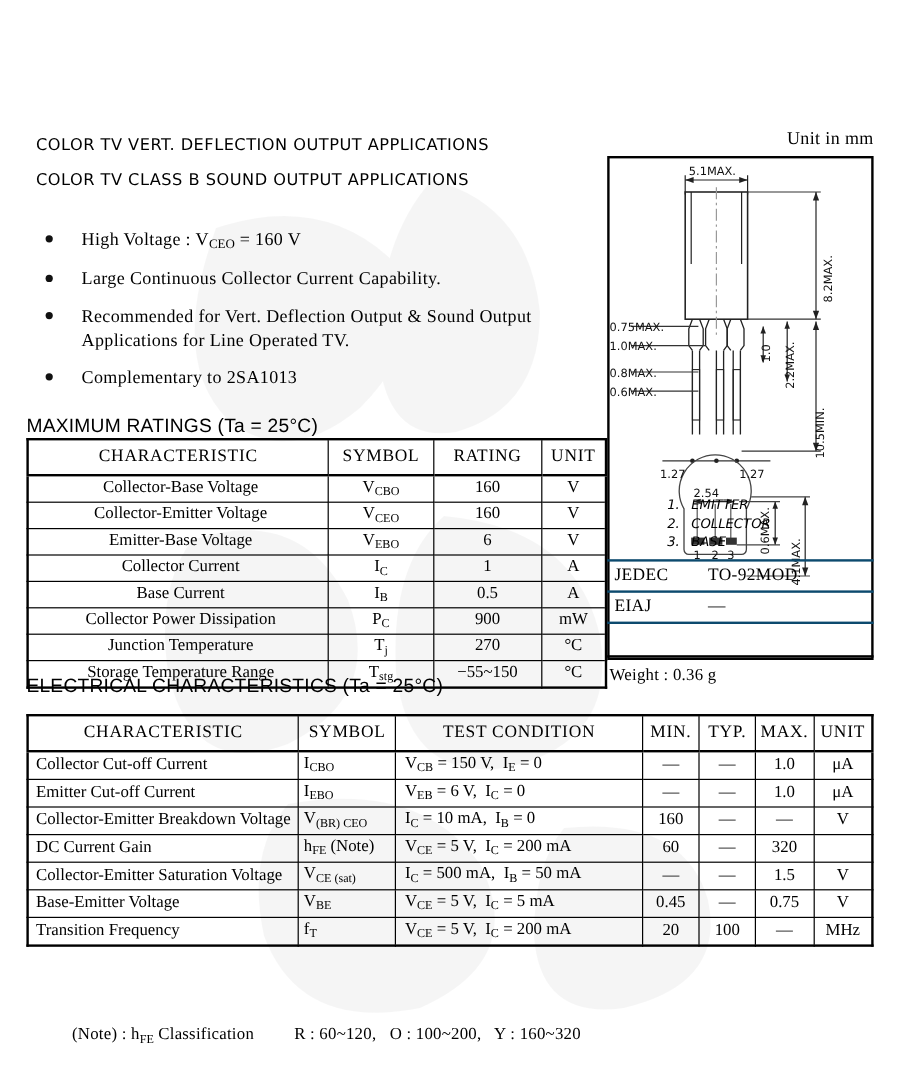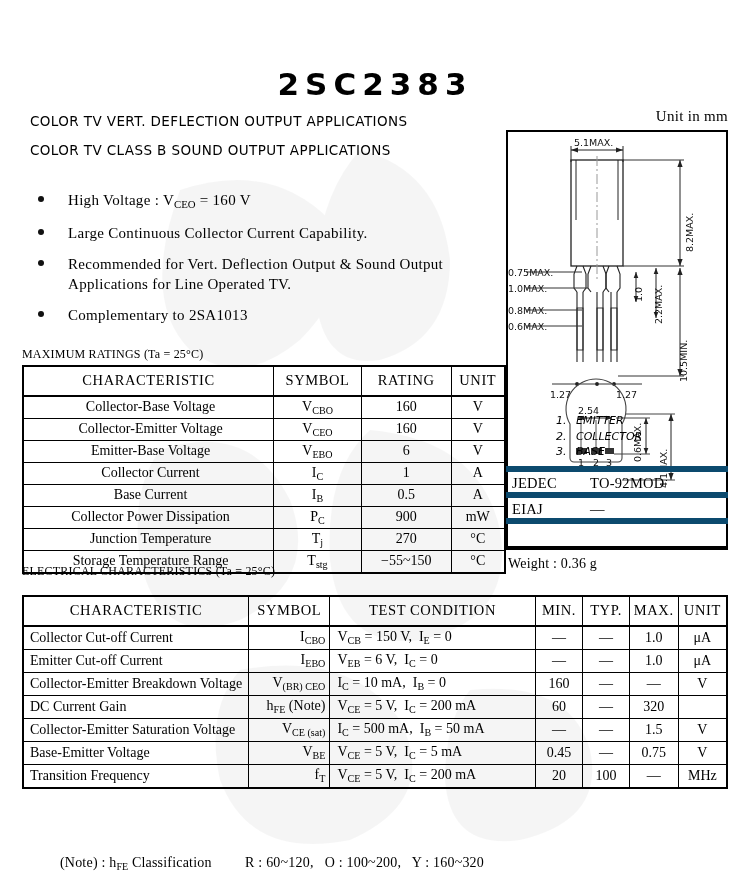--- a/index.html
+++ b/index.html
@@ -73,22 +73,22 @@
     width: 6px; height: 6px;
     background: #111;
     border-radius: 50%;
   }
   sub { font-size: 0.72em; vertical-align: -0.28em; letter-spacing:0; }
 
   
   .sect-cap {
     position: absolute;
     left: 22px;
-    font-family: Liberation Serif, serif;
-    font-size: 12px;
+    font-family: Liberation Sans, sans-serif;
+    font-size: 16px;
     letter-spacing: 0.2px;
     white-space: nowrap;
   }
   #cap-max  { top: 347px; }
   #cap-elec { top: 564px; }
 
   
   table.dt {
     position: absolute;
     border-collapse: collapse;
@@ -113,21 +113,21 @@
 
   
   #tbl-max { left: 22px; top: 365px; width: 484px; }
   #tbl-max td.c-char { text-align: center; padding-left: 8px; }
   #tbl-max td.c-sym, #tbl-max td.c-rat, #tbl-max td.c-unit { text-align: center; }
   #tbl-max tbody td { height: 19px; }
 
   
   #tbl-elec { left: 22px; top: 595px; width: 706px; }
   #tbl-elec td.e-char { text-align: left; padding-left: 6px; }
-  #tbl-elec td.e-sym  { text-align: right; }
+  #tbl-elec td.e-sym  { text-align: left; }
   #tbl-elec td.e-cond { text-align: left; padding-left: 7px; }
   #tbl-elec td.e-num  { text-align: center; }
   #tbl-elec td.e-unit { text-align: center; }
   #tbl-elec tbody td { height: 20px; }
 
   
   .note {
     position: absolute;
     left: 60px;
     top: 855px;
@@ -166,21 +166,21 @@
     line-height: 1.42;
     font-style: italic;
   }
   .pin-legend .pn { display: inline-block; width: 20px; }
 
   .pkg-row {
     position: absolute;
     left: 506px;
     width: 222px;
     box-sizing: border-box;
-    border-top: 6px solid #0c4a6e;
+    border-top: 2px solid #0c4a6e;
     font-size: 14.5px;
     letter-spacing: 0.3px;
     height: 26px;
   }
   #row-jedec { top: 466px; }
   #row-eiaj  { top: 492px; }
   #row-blank { top: 518px; height: 30px; }
   .pkg-row .k { position: absolute; left: 6px; top: 3px; }
   .pkg-row .v { position: absolute; left: 84px; top: 3px; }
 
@@ -201,21 +201,20 @@
     <path d="M240 0 Q320 20 330 110 Q330 190 260 210 Q200 220 195 140 Q195 50 240 0 Z"></path>
     <path d="M40 300 Q130 270 170 350 Q200 430 120 470 Q40 500 20 410 Q10 340 40 300 Z"></path>
     <path d="M250 280 Q360 290 380 380 Q395 470 300 490 Q220 500 210 410 Q205 320 250 280 Z"></path>
     <path d="M120 520 Q230 500 280 570 Q320 650 230 690 Q130 710 100 630 Q85 560 120 520 Z"></path>
     <path d="M350 540 Q450 530 470 600 Q485 670 400 690 Q330 700 325 630 Q325 570 350 540 Z"></path>
   </g>
 </svg>
 
 <div id="page">
 
-  <div class="part-title">2SC2383</div>
 
   <div class="app-line l1">COLOR TV VERT. DEFLECTION OUTPUT APPLICATIONS</div>
   <div class="app-line l2">COLOR TV CLASS B SOUND OUTPUT APPLICATIONS</div>
 
   <div class="features">
       <div class="feat"><span class="bul"></span><span>High Voltage : V<sub>CEO</sub> = 160 V</span></div>
       <div class="feat"><span class="bul"></span><span>Large Continuous Collector Current Capability.</span></div>
       <div class="feat"><span class="bul"></span><span>Recommended for Vert. Deflection Output &amp; Sound Output Applications for Line Operated TV.</span></div>
       <div class="feat"><span class="bul"></span><span>Complementary to 2SA1013</span></div>
     </div>

